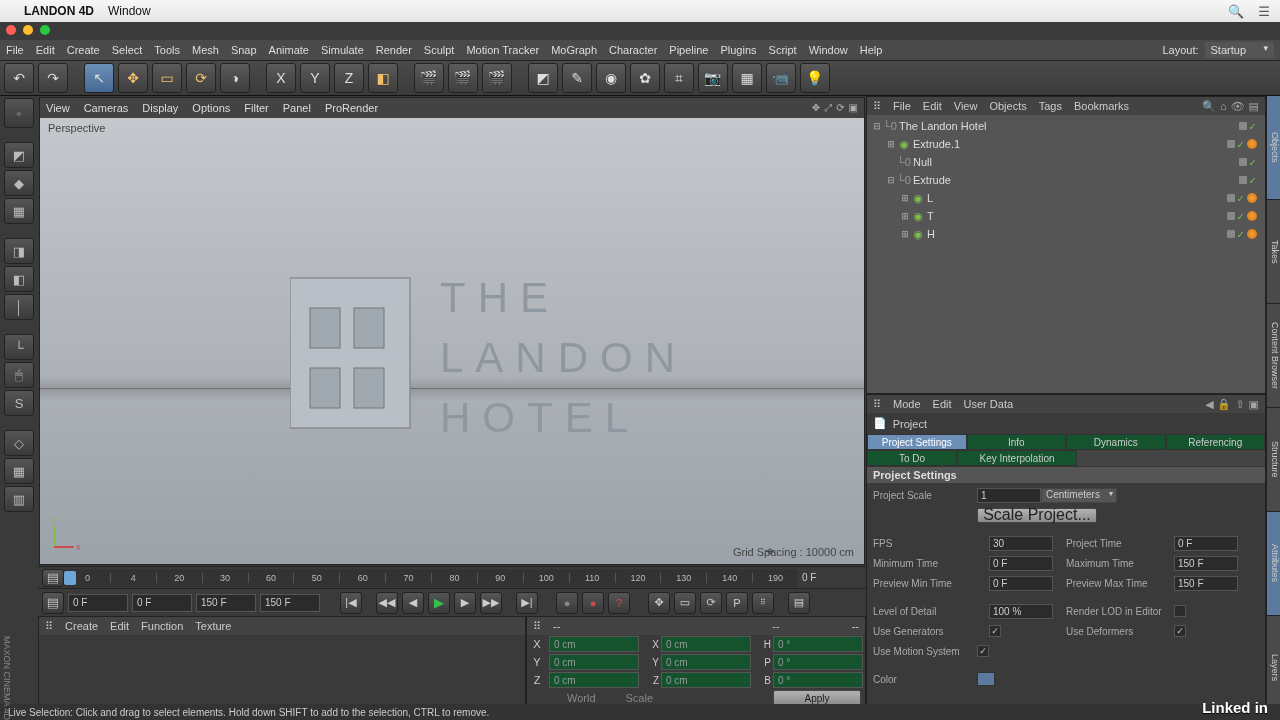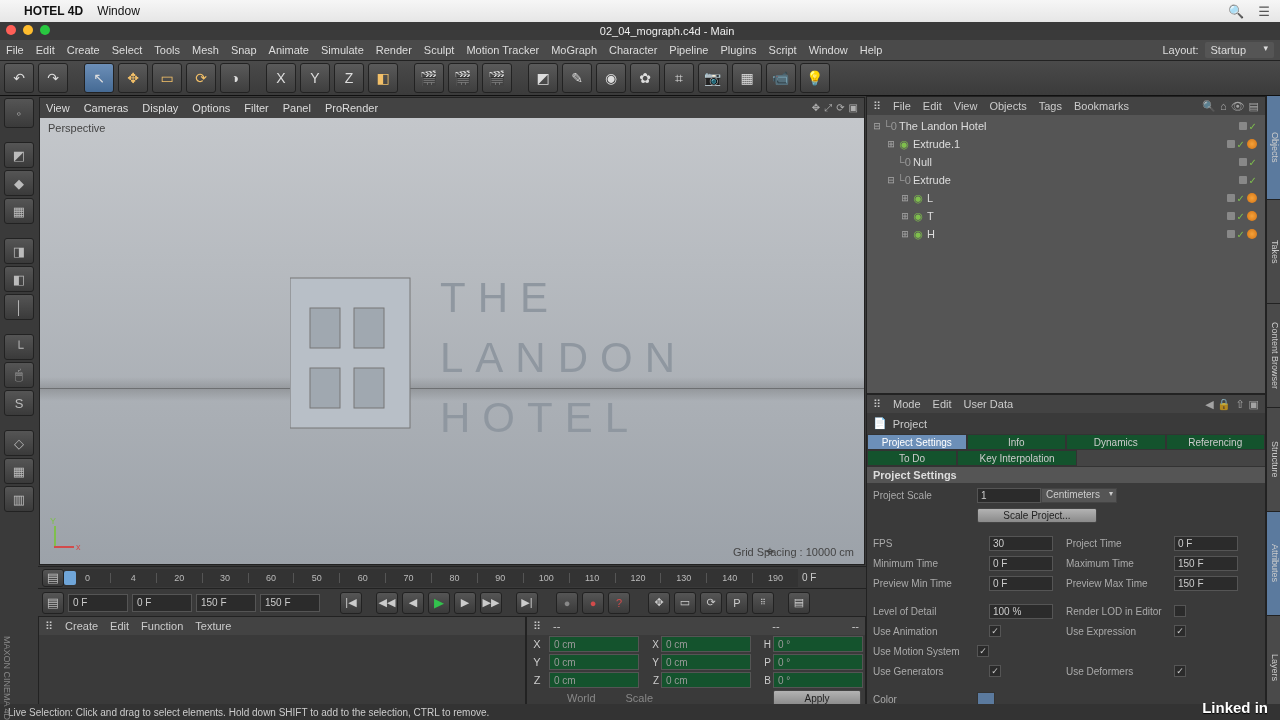--- a/index.html
+++ b/index.html
@@ -89,48 +89,47 @@
 .attr-body { padding:3px 6px; display:flex; flex-direction:column; gap:2px; overflow-y:auto; height:240px;}
 .attr-body::-webkit-scrollbar{width:10px;} .attr-body::-webkit-scrollbar-thumb{background:#666;}
 .arow { display:flex; align-items:center; height:18px; font-size:10px;}
 .arow .albl{ width:104px; color:#aaa; white-space:nowrap; overflow:hidden;}
 .arow .albl2{ width:96px; color:#aaa; white-space:nowrap; overflow:hidden;}
 .arow .afield{ background:#2b2b2b; border:1px solid #555; height:15px; width:64px; padding:0 3px; color:#ccc; display:flex; align-items:center;}
 .arow .aunit { background:#555; border:1px solid #444; height:15px; padding:0 16px 0 4px; color:#ccc; position:relative;}
 .arow .aunit:after{content:"▾"; position:absolute; right:3px; font-size:8px;}
 .arow .ack{ width:12px; height:12px; background:#2b2b2b; border:1px solid #555; display:flex; align-items:center; justify-content:center;}
 .arow .ack.on:after{content:"✓"; color:#ccc; font-size:9px;}
-.scalebtn { background:linear-gradient(#b3b3b3,#8a8a8a); border:1px solid #444; border-radius:2px; height:15px; width:120px; color:#222; font-size:10px; display:flex; align-items:center; justify-content:center;}
+.scalebtn { background:linear-gradient(#b3b3b3,#8a8a8a); border:1px solid #444; border-radius:2px; height:15px; width:120px; color:#222; font-size:16px; display:flex; align-items:center; justify-content:center;}
 .arow.split .col{ display:flex; align-items:center; gap:12px; flex:1;}
 .dbltabs { width:14px; background:#4a4a4a; display:flex; flex-direction:column; border-left:1px solid #222;}
 .dbltab { flex:1; writing-mode:vertical-rl; text-align:center; font-size:9px; color:#ccc; border-bottom:1px solid #222; padding:4px 0; }
 .dbltab.a { background:#5b7a9e;}
 .statusbar { position:absolute; bottom:0; left:0; right:0; height:16px; background:#333; display:flex; align-items:center; padding:0 8px; font-size:10px; color:#ccc;}
 .linkedin { position:absolute; bottom:4px; right:12px; font-size:15px; font-weight:700; color:#fff; text-shadow:0 1px 1px #000;}
 .vbar { position:absolute; bottom:0; left:2px; writing-mode:vertical-rl; font-size:9px; color:#888;}
 </style>
 </head>
 <body>
 
 <div class="macbar">
   <span class="apple"></span>
-  <span class="bold">HOTEL 4D</span>
+  <span class="bold">LANDON 4D</span>
   <span>Window</span>
   <span class="spacer"></span>
   <span class="icon">🔍</span>
   <span class="icon">☰</span>
 </div>
 
 <div class="winbar">
   <span class="trafficlights">
     <span class="tl-close"></span>
     <span class="tl-min"></span>
     <span class="tl-max"></span>
   </span>
-  <span class="title">02_04_mograph.c4d - Main</span>
 </div>
 
 <div class="menubar">
   <span>File</span>
   <span>Edit</span>
   <span>Create</span>
   <span>Select</span>
   <span>Tools</span>
   <span>Mesh</span>
   <span>Snap</span>
@@ -524,41 +523,31 @@
                 <span class="albl">Level of Detail</span>
                 <div class="afield">100 %</div>
               </div>
             <div class="col">
                 <span class="albl2">Render LOD in Editor</span>
                 <div class="ack"></div>
               </div>
           </div>
           <div class="arow split">
             <div class="col">
-                <span class="albl">Use Animation</span>
+                <span class="albl">Use Generators</span>
                 <div class="ack on"></div>
               </div>
             <div class="col">
-                <span class="albl2">Use Expression</span>
+                <span class="albl2">Use Deformers</span>
                 <div class="ack on"></div>
               </div>
           </div>
           <div class="arow">
             <span class="albl">Use Motion System</span>
               <div class="ack on"></div>
-          </div>
-          <div class="arow split">
-            <div class="col">
-                <span class="albl">Use Generators</span>
-                <div class="ack on"></div>
-              </div>
-            <div class="col">
-                <span class="albl2">Use Deformers</span>
-                <div class="ack on"></div>
-              </div>
           </div>
           <div style="height:6px"></div>
           <div class="arow">
             <span class="albl">Color</span>
             <div style="width:18px;height:14px;background:#5b7a9e;border:1px solid #333"></div>
           </div>
         </div>
       </div>
     </div>
 

